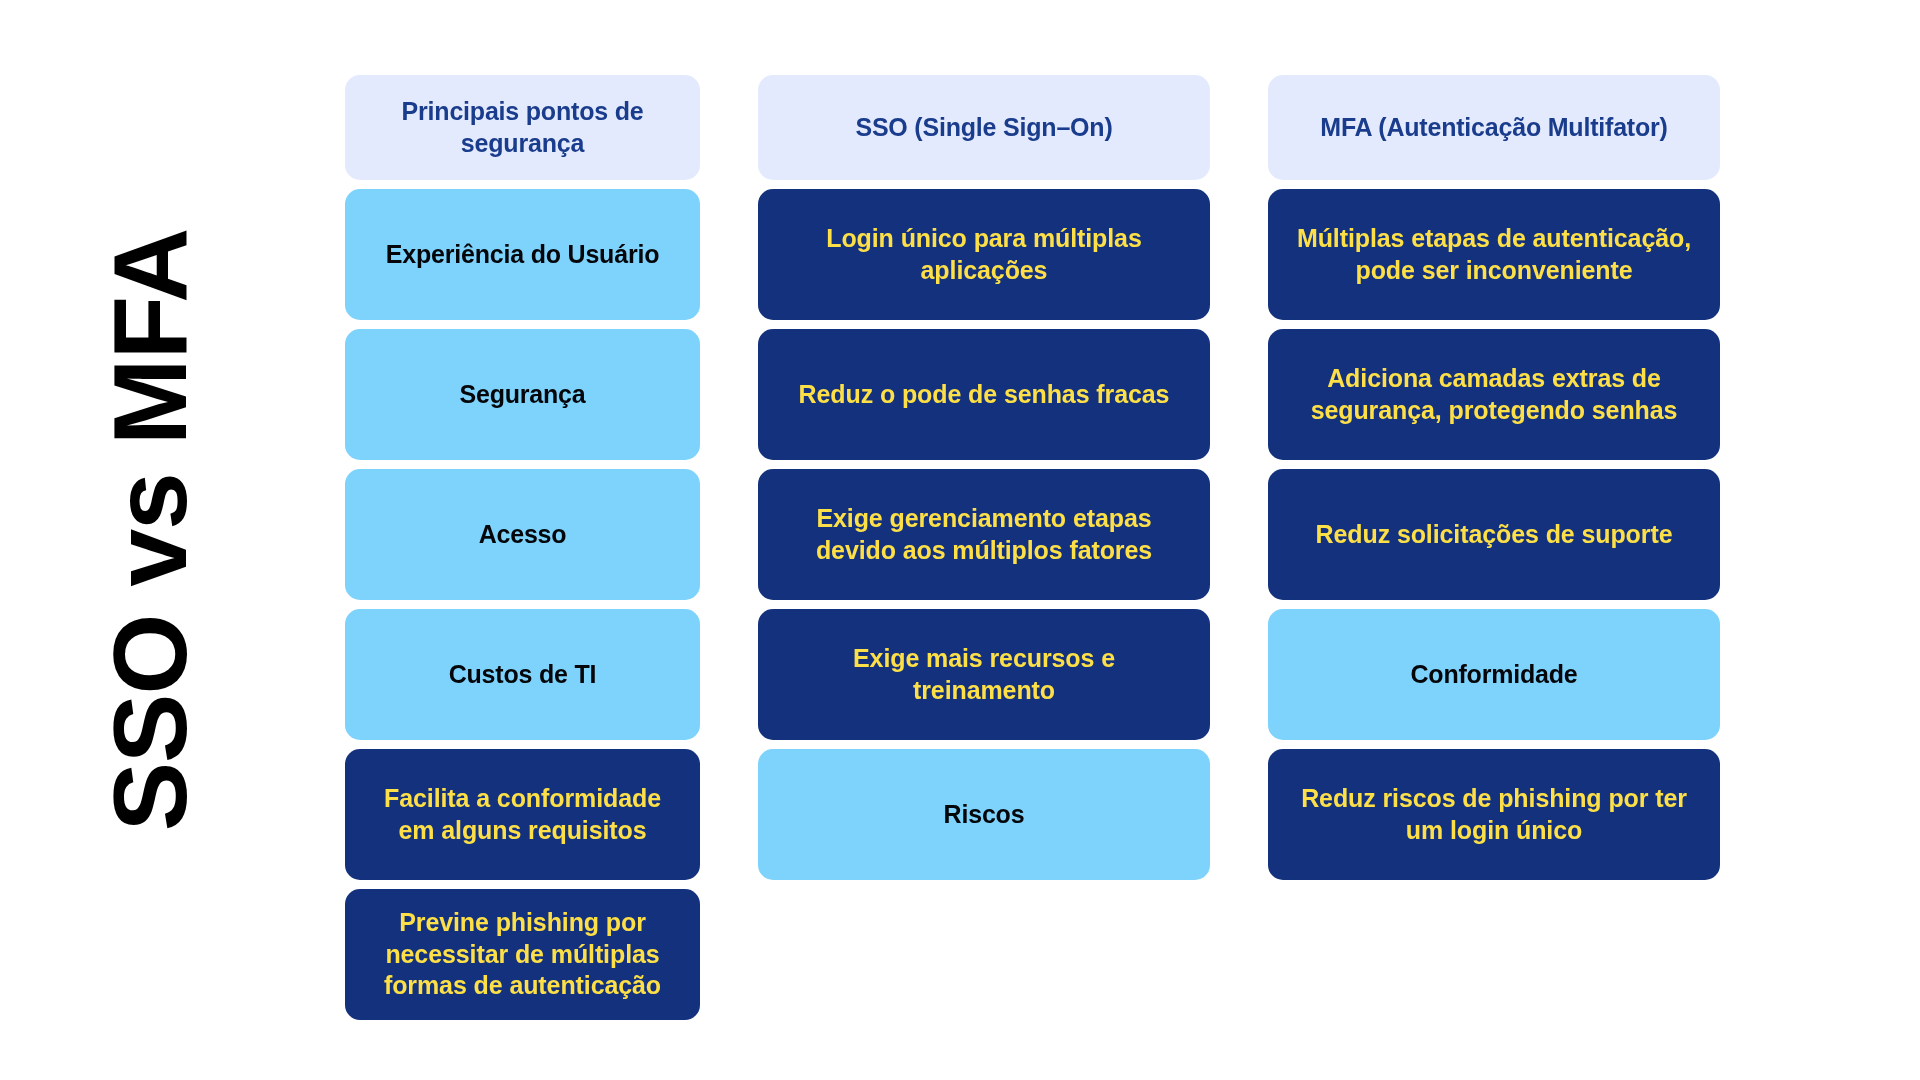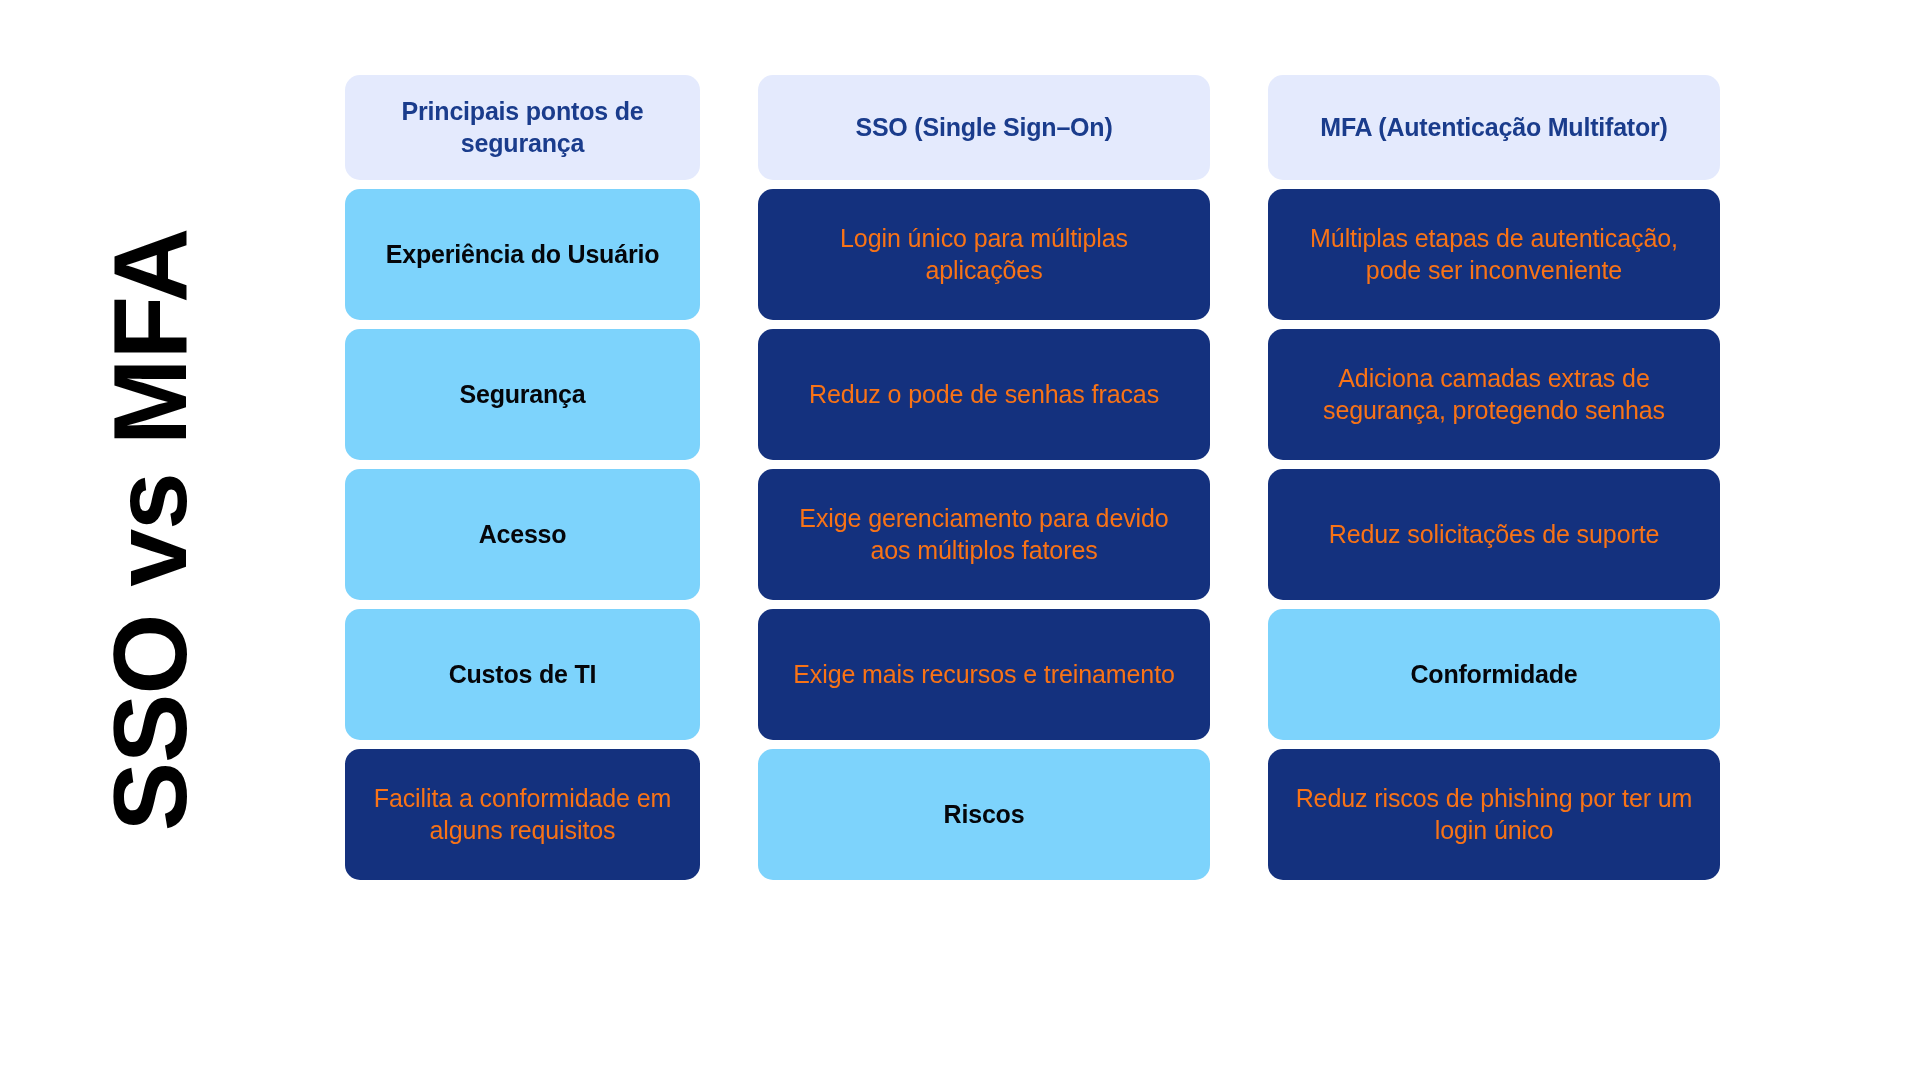--- a/index.html
+++ b/index.html
@@ -83,23 +83,23 @@
     background: #7dd3fc;
     color: #05060a;
     font-size: 25px;
     font-weight: 700;
     letter-spacing: -0.2px;
   }
 
   
   .cell.value {
     background: #14317e;
-    color: #f97316;
+    color: #fde047;
     font-size: 25px;
-    font-weight: 400;
+    font-weight: 700;
     letter-spacing: -0.1px;
   }
 </style>
 </head>
 <body>
 
 <div id="canvas">
 
   <div id="side-title-wrap">
     <div id="side-title">SSO vs MFA</div>
@@ -113,26 +113,27 @@
 
     <div class="cell label">Experiência do Usuário</div>
     <div class="cell value">Login único para múltiplas aplicações</div>
     <div class="cell value">Múltiplas etapas de autenticação, pode ser inconveniente</div>
 
     <div class="cell label">Segurança</div>
     <div class="cell value">Reduz o pode de senhas fracas</div>
     <div class="cell value">Adiciona camadas extras de segurança, protegendo senhas</div>
 
     <div class="cell label">Acesso</div>
-    <div class="cell value">Exige gerenciamento para devido aos múltiplos fatores</div>
+    <div class="cell value">Exige gerenciamento etapas devido aos múltiplos fatores</div>
 
     <div class="cell value">Reduz solicitações de suporte</div>
     <div class="cell label">Custos de TI</div>
     <div class="cell value">Exige mais recursos e treinamento</div>
 
     <div class="cell label">Conformidade</div>
     <div class="cell value">Facilita a conformidade em alguns requisitos</div>
 
     <div class="cell label">Riscos</div>
     <div class="cell value">Reduz riscos de phishing por ter um login único</div>
+    <div class="cell value">Previne phishing por necessitar de múltiplas formas de autenticação</div>
 
   </div>
 </div>
 
 </body></html>

